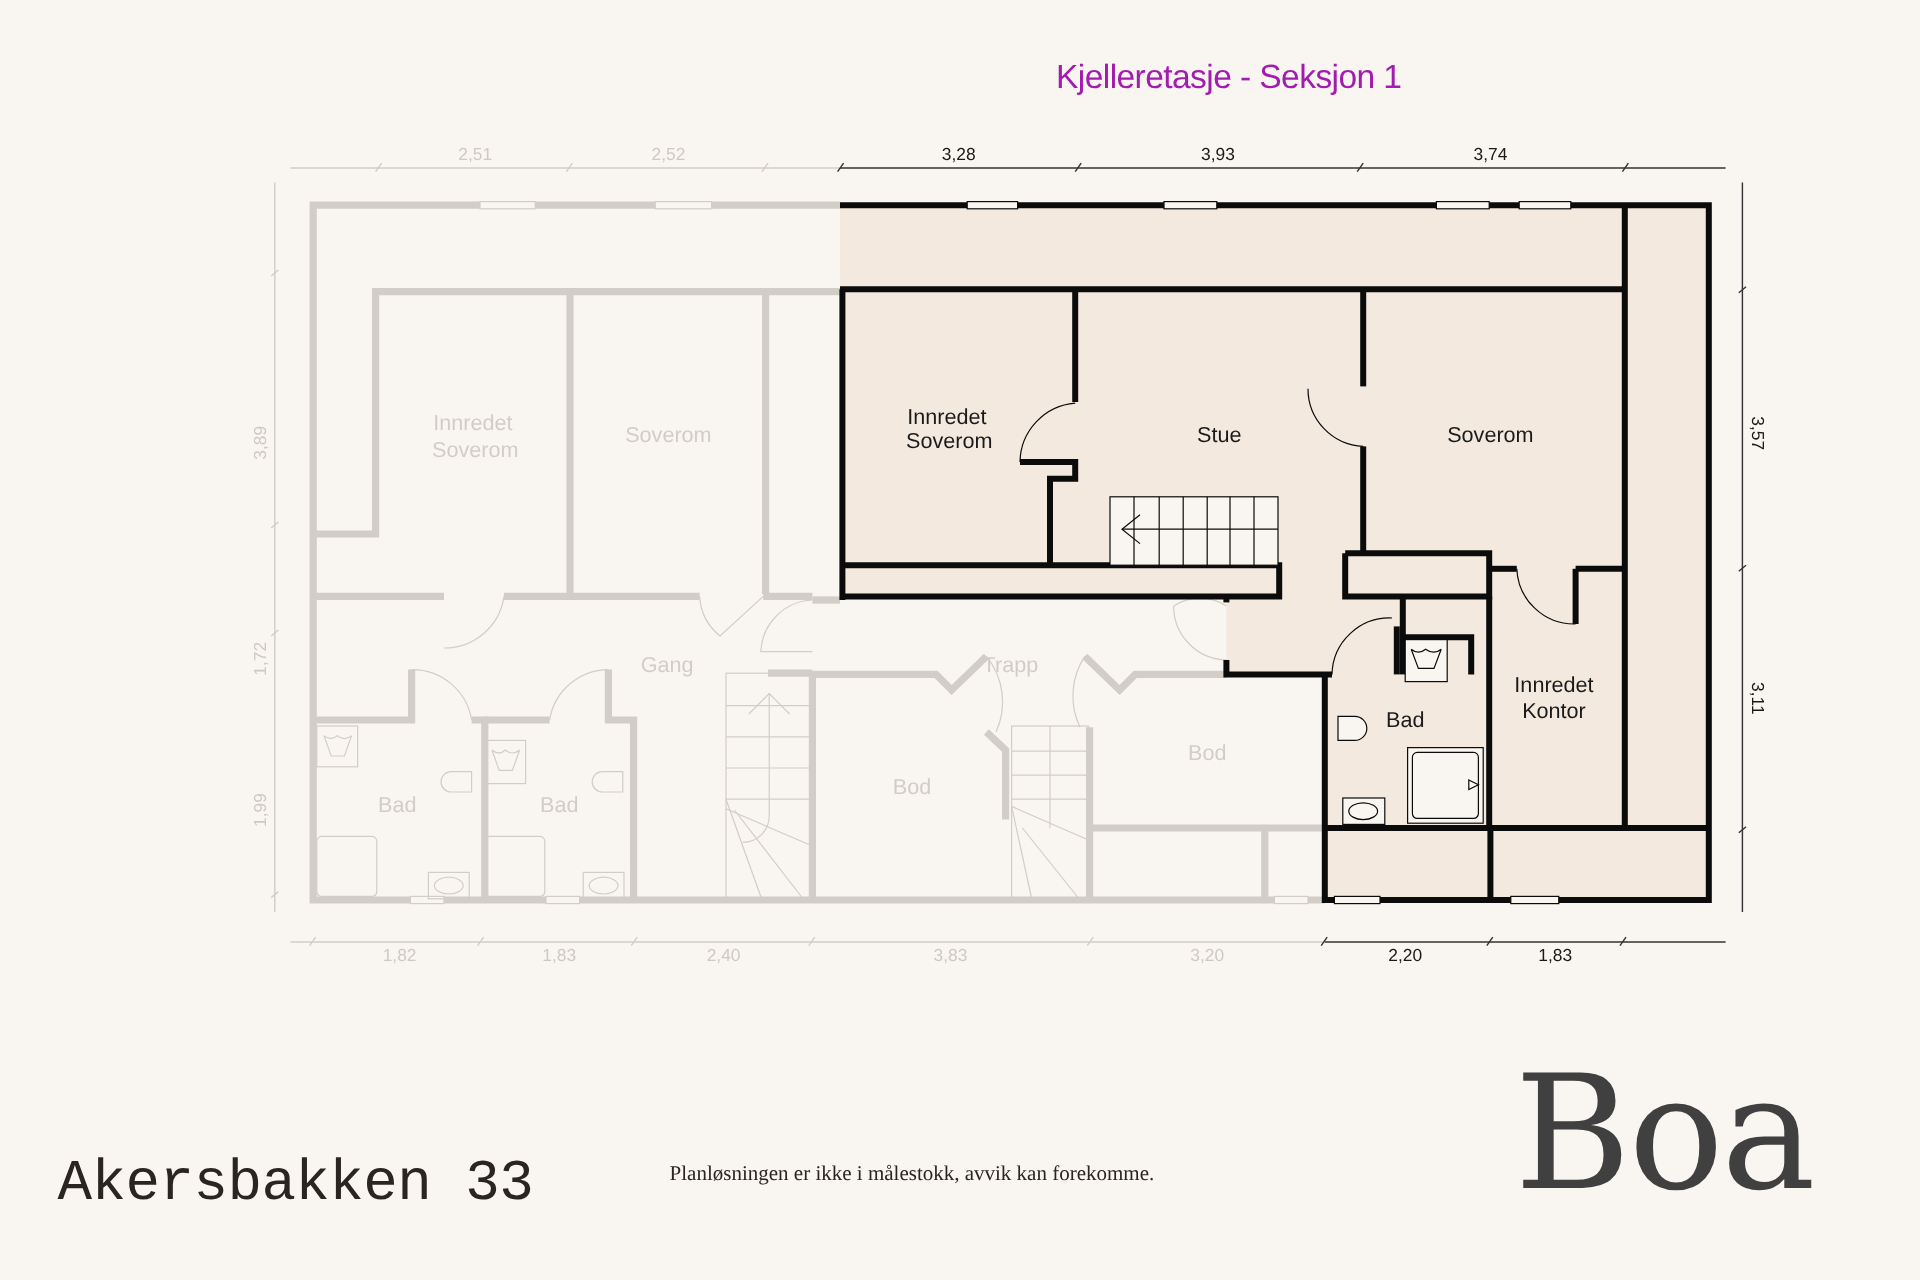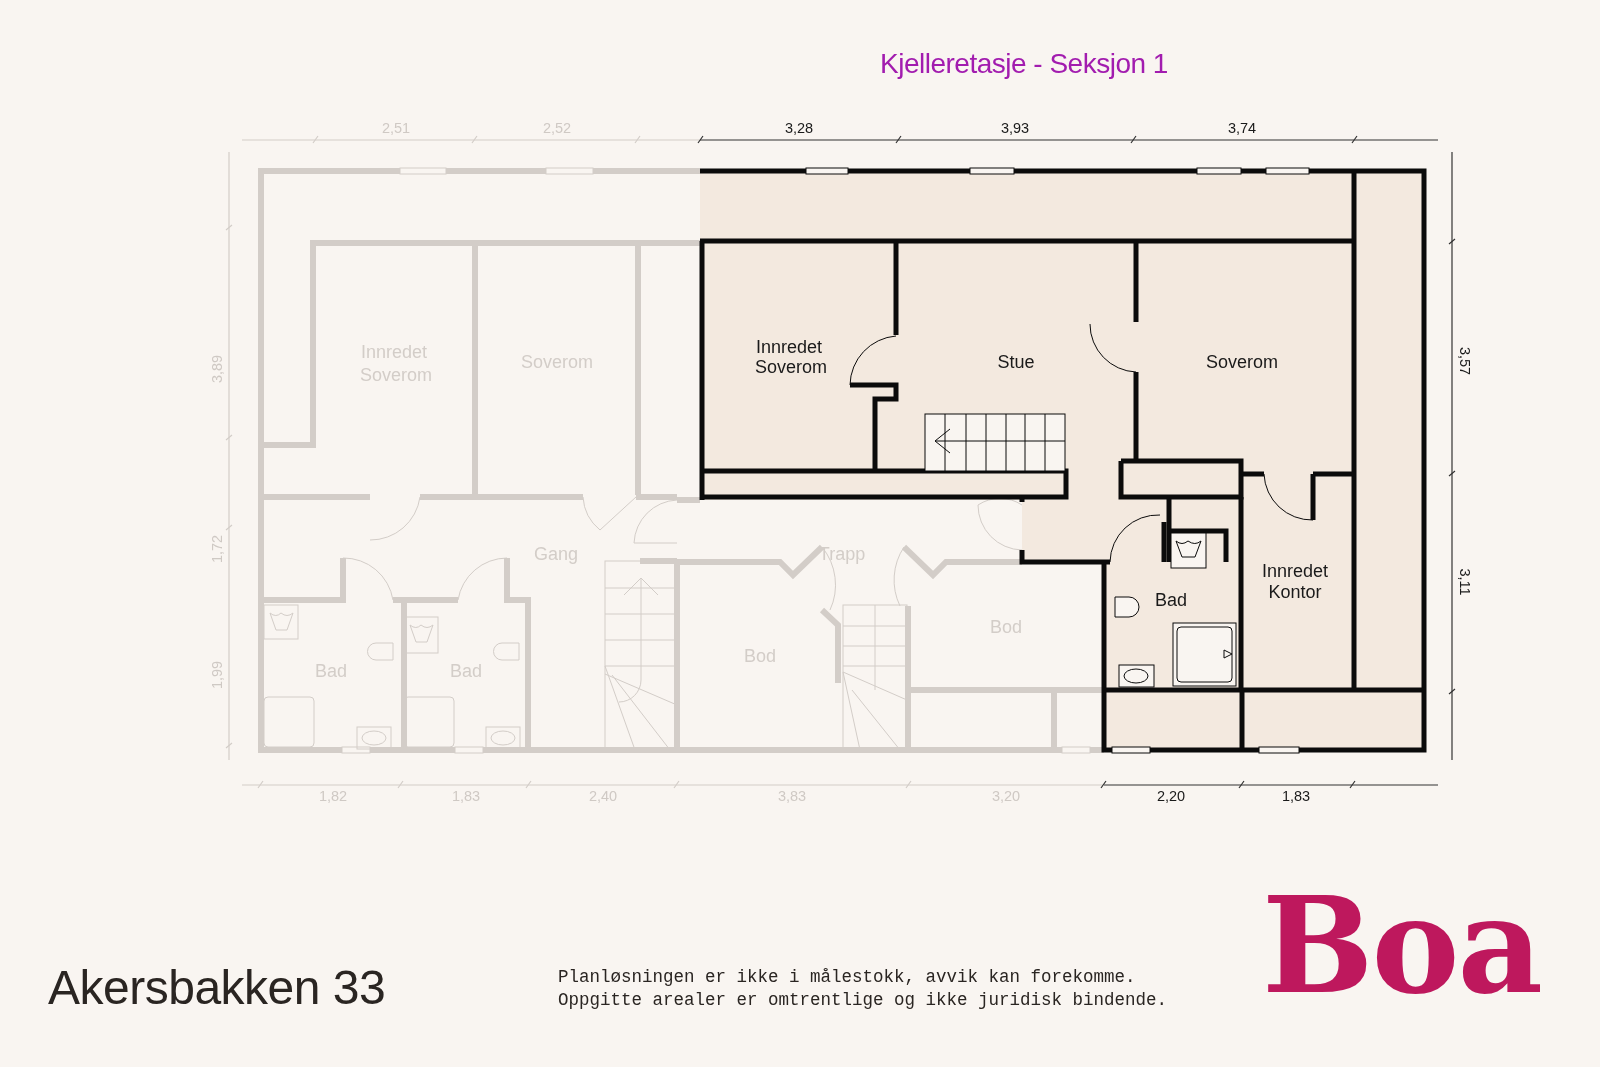--- a/index.html
+++ b/index.html
@@ -1,21 +1,21 @@
 <!DOCTYPE html>
 <html><head>
 <meta charset="utf-8">
 <style>
   html, body { margin:0; padding:0; }
   body { width:1600px; height:1067px; background:#f9f5f1; position:relative; overflow:hidden; font-family:"Liberation Sans", sans-serif; }
   .title { position:absolute; left:880px; top:48px; font-size:28px; color:#a21caf; letter-spacing:-0.5px; }
   svg.plan { position:absolute; left:0; top:0; }
-  .address { position:absolute; left:48px; top:960px; font-family:Liberation Sans, sans-serif; font-size:48px; color:#2a2522; letter-spacing:-0.5px; }
-  .disclaimer { position:absolute; left:558px; top:966px; font-family:Liberation Mono, monospace; font-size:17.5px; color:#2a2522; line-height:23px; }
-  .logo { position:absolute; left:1262px; top:868px; font-family:"DejaVu Serif", serif; font-weight:bold; font-size:132px; color:#be185d; letter-spacing:-2px; }
+  .address { position:absolute; left:48px; top:960px; font-family:Liberation Mono, monospace; font-size:48px; color:#2a2522; letter-spacing:-0.5px; }
+  .disclaimer { position:absolute; left:558px; top:966px; font-family:Liberation Serif, serif; font-size:17.5px; color:#2a2522; line-height:23px; }
+  .logo { position:absolute; left:1262px; top:868px; font-family:"DejaVu Serif", serif; font-weight:normal; font-size:132px; color:#404040; letter-spacing:-2px; }
   .lbl-a { font-family:"Liberation Sans", sans-serif; font-size:18px; fill:#1a1a1a; }
   .lbl-g { font-family:"Liberation Sans", sans-serif; font-size:18px; fill:#d3cdc8; }
   .dim-a { font-family:"Liberation Sans", sans-serif; font-size:14.5px; fill:#1a1a1a; }
   .dim-g { font-family:"Liberation Sans", sans-serif; font-size:14.5px; fill:#cfc9c4; }
 </style>
 </head>
 <body>
 
 <div class="title">Kjelleretasje - Seksjon 1</div>
 
@@ -254,15 +254,14 @@
     <text class="dim-g" transform="translate(222,549) rotate(-90)">1,72</text>
     <text class="dim-g" transform="translate(222,675) rotate(-90)">1,99</text>
     <text class="dim-a" transform="translate(1460,361) rotate(90)">3,57</text>
     <text class="dim-a" transform="translate(1460,582) rotate(90)">3,11</text>
   </g>
 </svg>
 
 <div class="address">Akersbakken 33</div>
 <div class="disclaimer">
   <div>Planløsningen er ikke i målestokk, avvik kan forekomme.</div>
-  <div>Oppgitte arealer er omtrentlige og ikke juridisk bindende.</div>
 </div>
 <div class="logo">Boa</div>
 
 </body></html>

